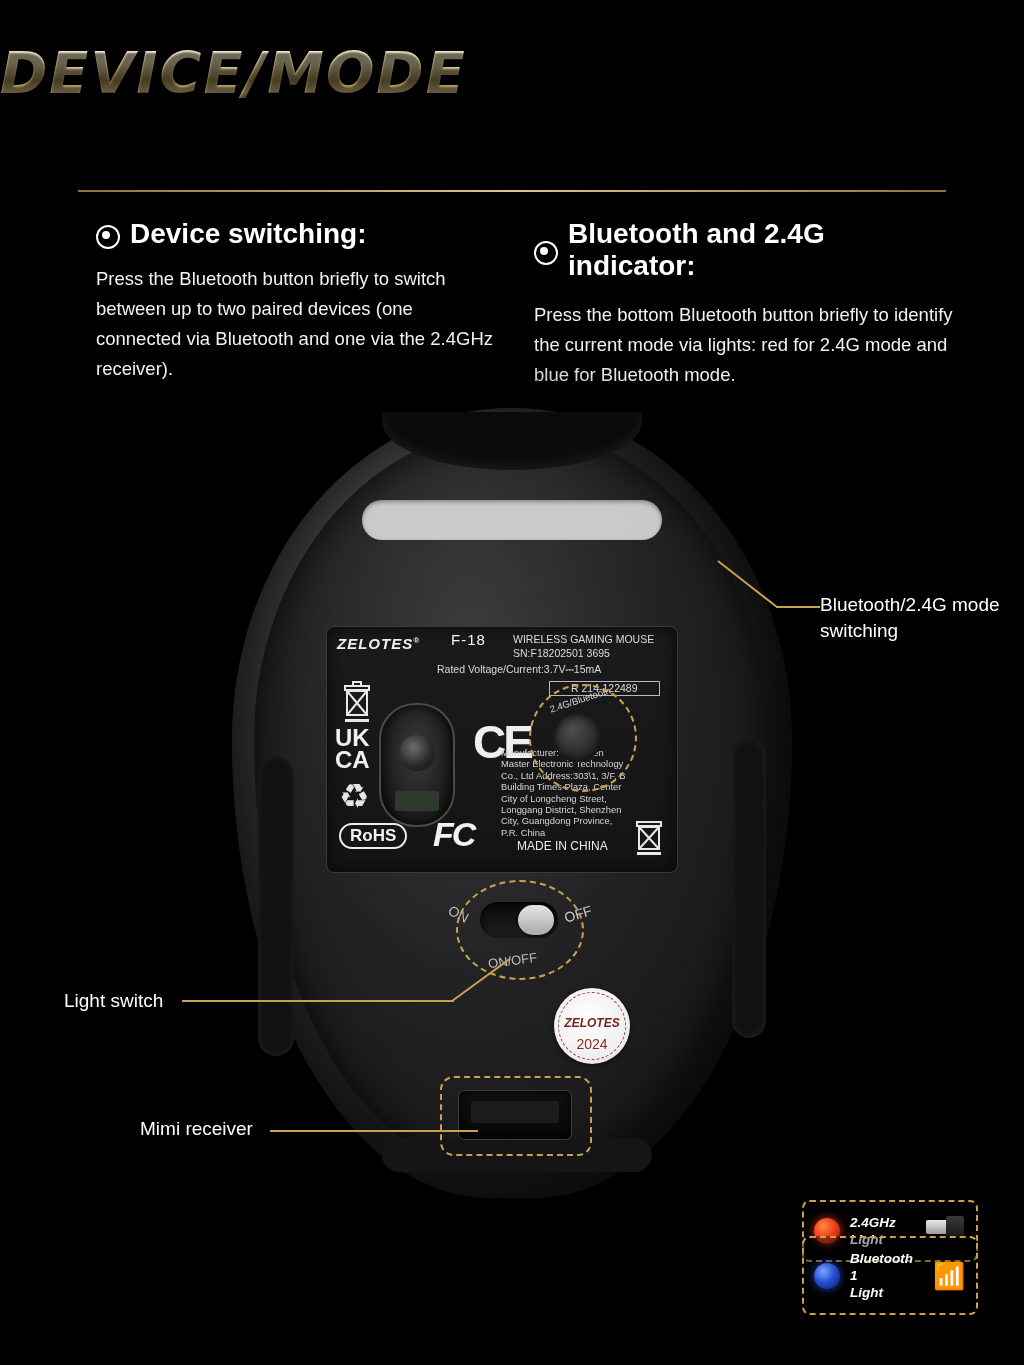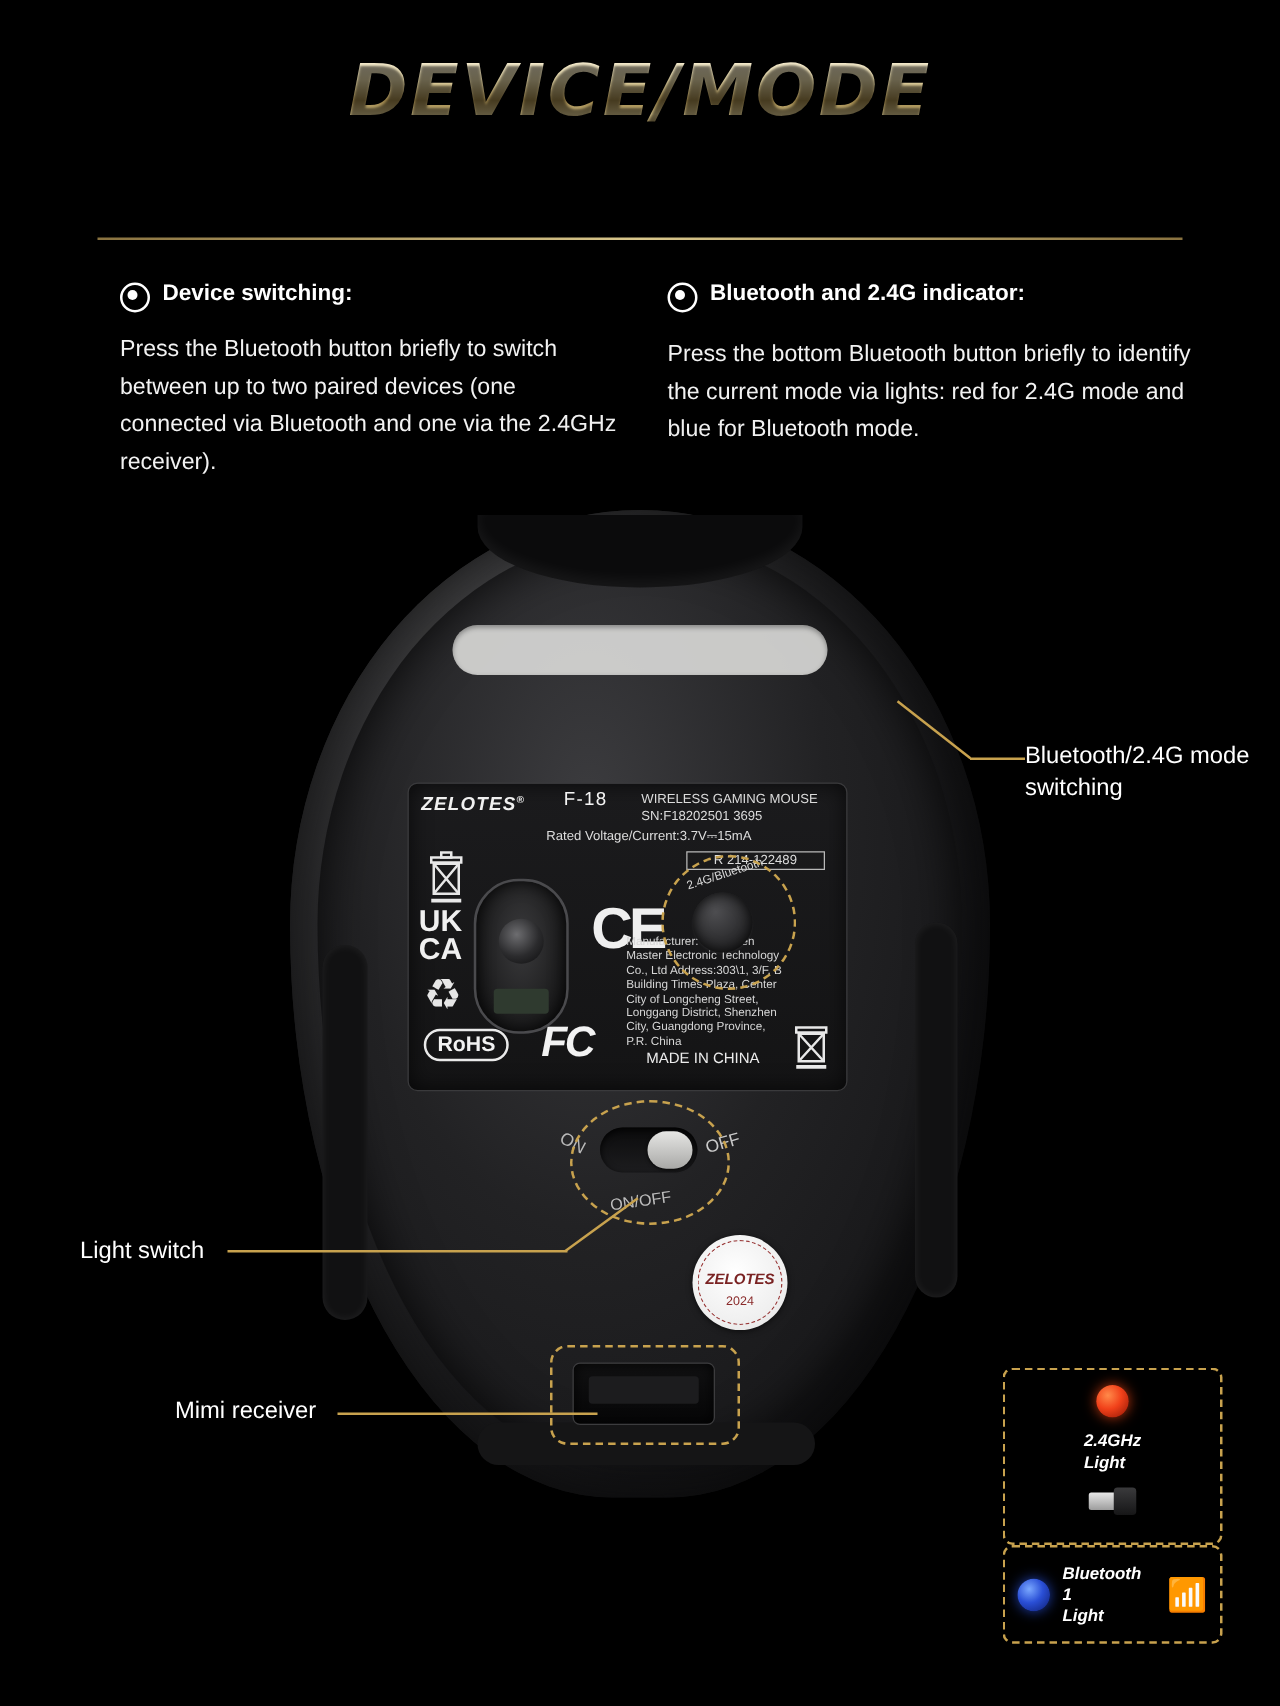--- a/index.html
+++ b/index.html
@@ -15,21 +15,21 @@
     font-family: "Liberation Sans", sans-serif;
     color: #ffffff;
   }
 
   
   .title-block {
     position: absolute;
     top: 42px;
     left: 0;
     width: 1024px;
-    text-align: center;
+    text-align: left;
   }
   .title-line {
     font-family: "DejaVu Sans", sans-serif;
     font-weight: bold;
     font-style: italic;
     letter-spacing: 2px;
     background: linear-gradient(180deg, #fdf6e3 0%, #e8d9a8 35%, #9c8348 62%, #d8c48a 80%, #7a6432 100%);
     -webkit-background-clip: text;
     background-clip: text;
     color: transparent;
@@ -49,26 +49,26 @@
   
   .col {
     position: absolute;
     top: 218px;
   }
   .col.left { left: 96px; width: 400px; }
   .col.right { left: 534px; width: 420px; }
 
   .col h2 {
     margin: 0 0 14px 0;
-    font-size: 18px;
+    font-size: 28px;
     line-height: 32px;
     font-weight: bold;
     color: #ffffff;
     display: flex;
-    align-items: flex-end;
+    align-items: center;
     gap: 10px;
   }
   .bullet-ring {
     flex: none;
     width: 20px;
     height: 20px;
     border: 2px solid #ffffff;
     border-radius: 50%;
     position: relative;
     margin-top: 6px;
@@ -399,21 +399,21 @@
     text-align: center;
     font-size: 12px;
     font-style: italic;
     font-weight: bold;
     color: #7a2323;
   }
   .qc-seal .qc-year {
     position: absolute;
     left: 0; right: 0; top: 48px;
     text-align: center;
-    font-size: 10px;
+    font-size: 14px;
     color: #8a2a2a;
   }
   .qc-seal .qc-ring {
     position: absolute;
     left: 4px; top: 4px; right: 4px; bottom: 4px;
     border: 1px dashed #9a3a3a;
     border-radius: 50%;
   }
 
   
@@ -472,21 +472,21 @@
     width: 176px;
     border: 2px dashed #c8a24e;
     border-radius: 8px;
     background: rgba(0,0,0,0.35);
     display: flex;
     align-items: center;
     gap: 10px;
     padding: 12px 10px;
     box-sizing: border-box;
   }
-  .legend.one { top: 1094px; flex-direction: column; }
+  .legend.one { top: 1200px; }
   .legend.two { top: 1236px; }
   .led {
     flex: none;
     width: 26px; height: 26px;
     border-radius: 50%;
   }
   .led.red {
     background: radial-gradient(circle at 36% 32%, #ff8a4a 0%, #f1411a 45%, #8c1403 100%);
     box-shadow: 0 0 10px rgba(240,70,20,0.8);
   }

